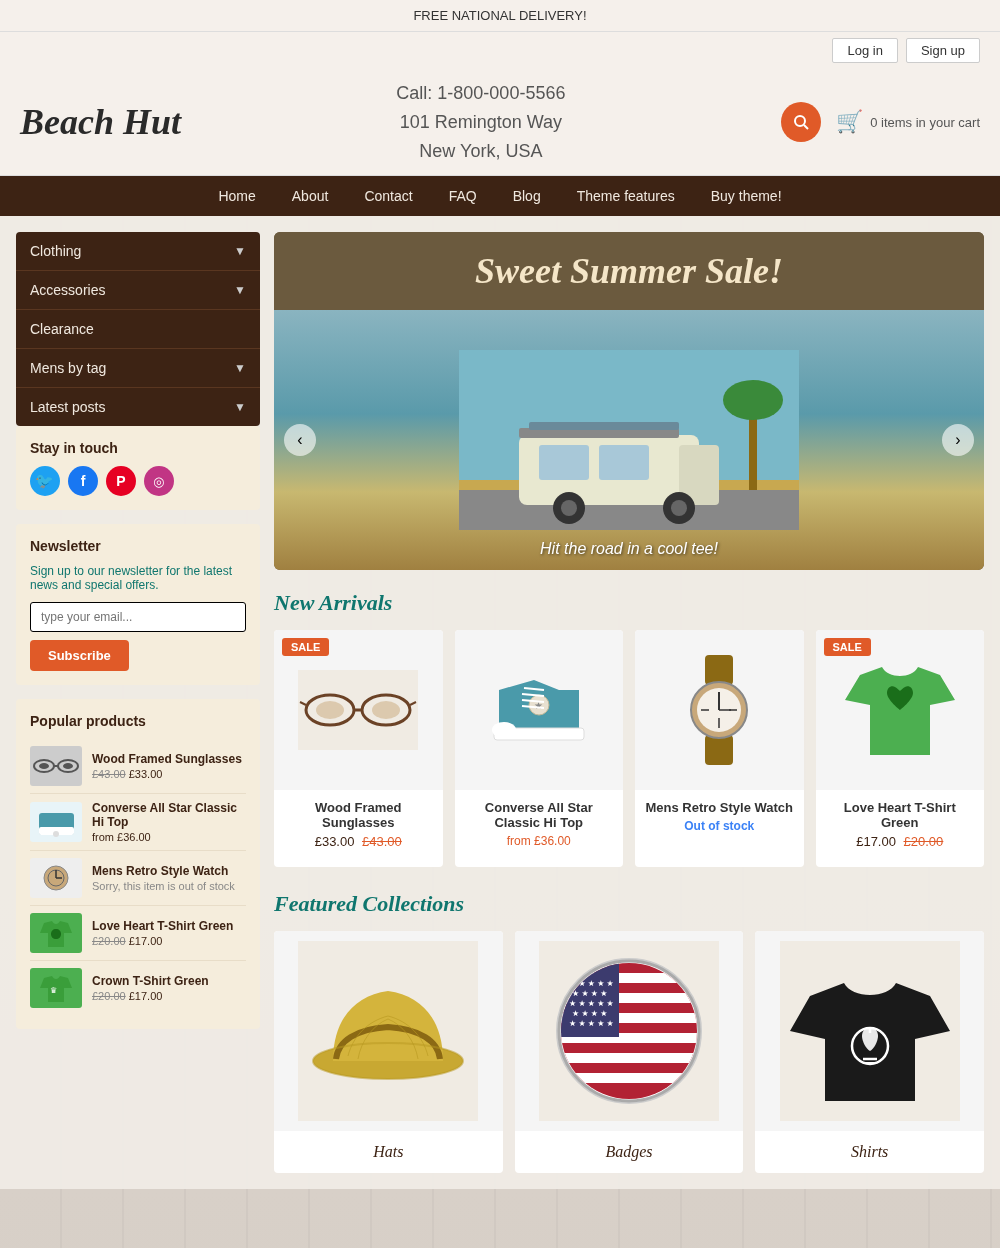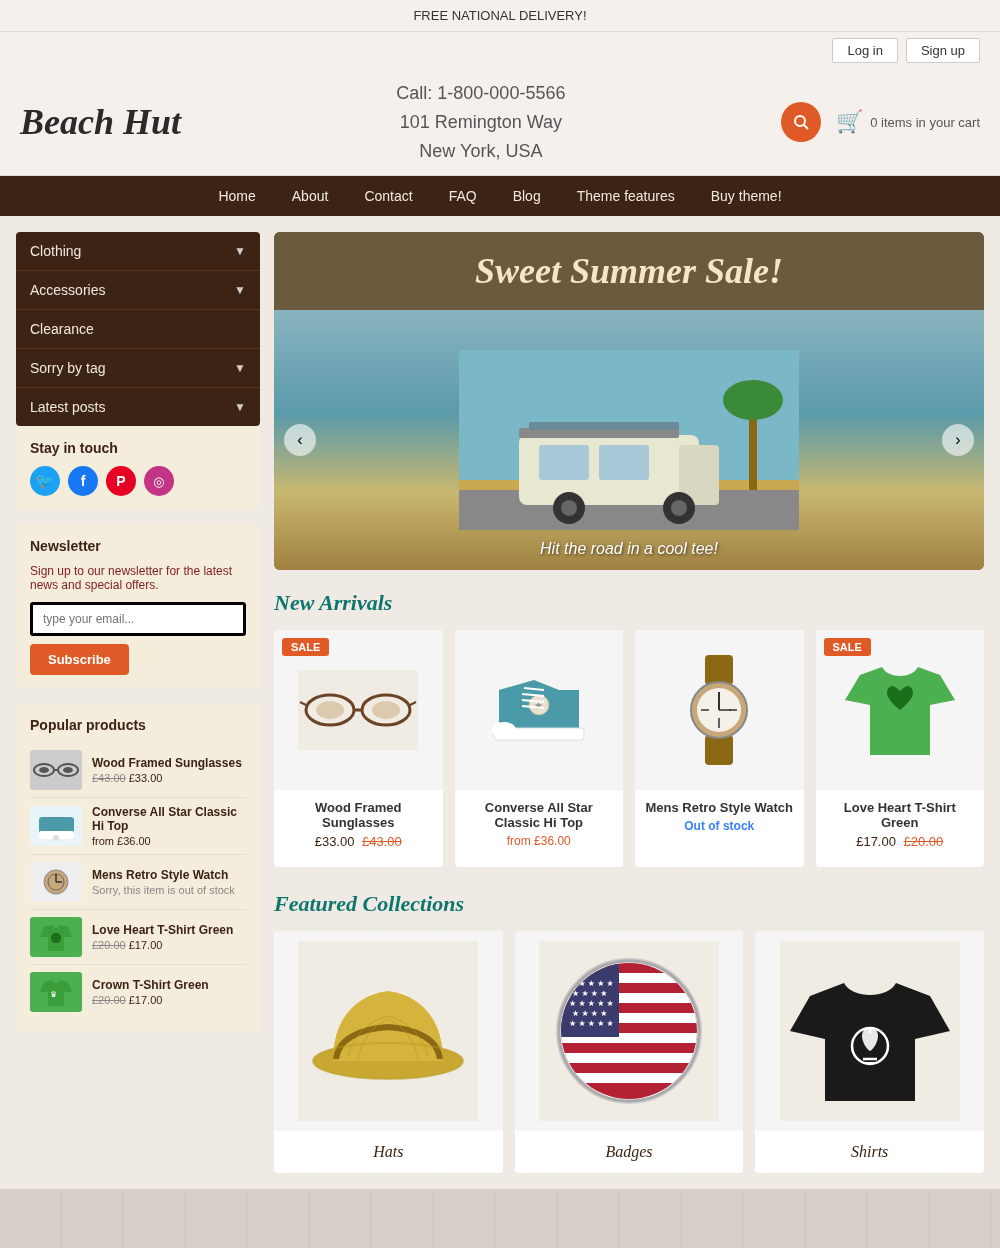--- a/index.html
+++ b/index.html
@@ -160,25 +160,25 @@
       justify-content: center;
       font-size: 15px;
       color: #fff;
       cursor: pointer;
     }
     .si-twitter { background: #1da1f2; }
     .si-facebook { background: #1877f2; }
     .si-pinterest { background: #e60023; }
     .si-instagram { background: #c13584; }
 
-    .newsletter-text { font-size: 12px; color: #7f1d1d; margin-bottom: 10px; }
+    .newsletter-text { font-size: 12px; color: #0f766e; margin-bottom: 10px; }
     .newsletter-input {
       width: 100%;
       padding: 7px 10px;
-      border: 3px solid #000000;
+      border: 1px solid #000000;
       border-radius: 3px;
       font-size: 12px;
       margin-bottom: 8px;
     }
     .subscribe-btn {
       background: #e05a28;
       color: #fff;
       border: none;
       padding: 8px 18px;
       border-radius: 4px;
@@ -435,21 +435,21 @@
         <span class="arrow">▼</span>
       </div>
       <div class="sidebar-menu-item">
         <span>Accessories</span>
         <span class="arrow">▼</span>
       </div>
       <div class="sidebar-menu-item">
         <span>Clearance</span>
       </div>
       <div class="sidebar-menu-item">
-        <span>Sorry by tag</span>
+        <span>Mens by tag</span>
         <span class="arrow">▼</span>
       </div>
       <div class="sidebar-menu-item">
         <span>Latest posts</span>
         <span class="arrow">▼</span>
       </div>
     </div>
 
     <div class="sidebar-box">
       <h4>Stay in touch</h4>

